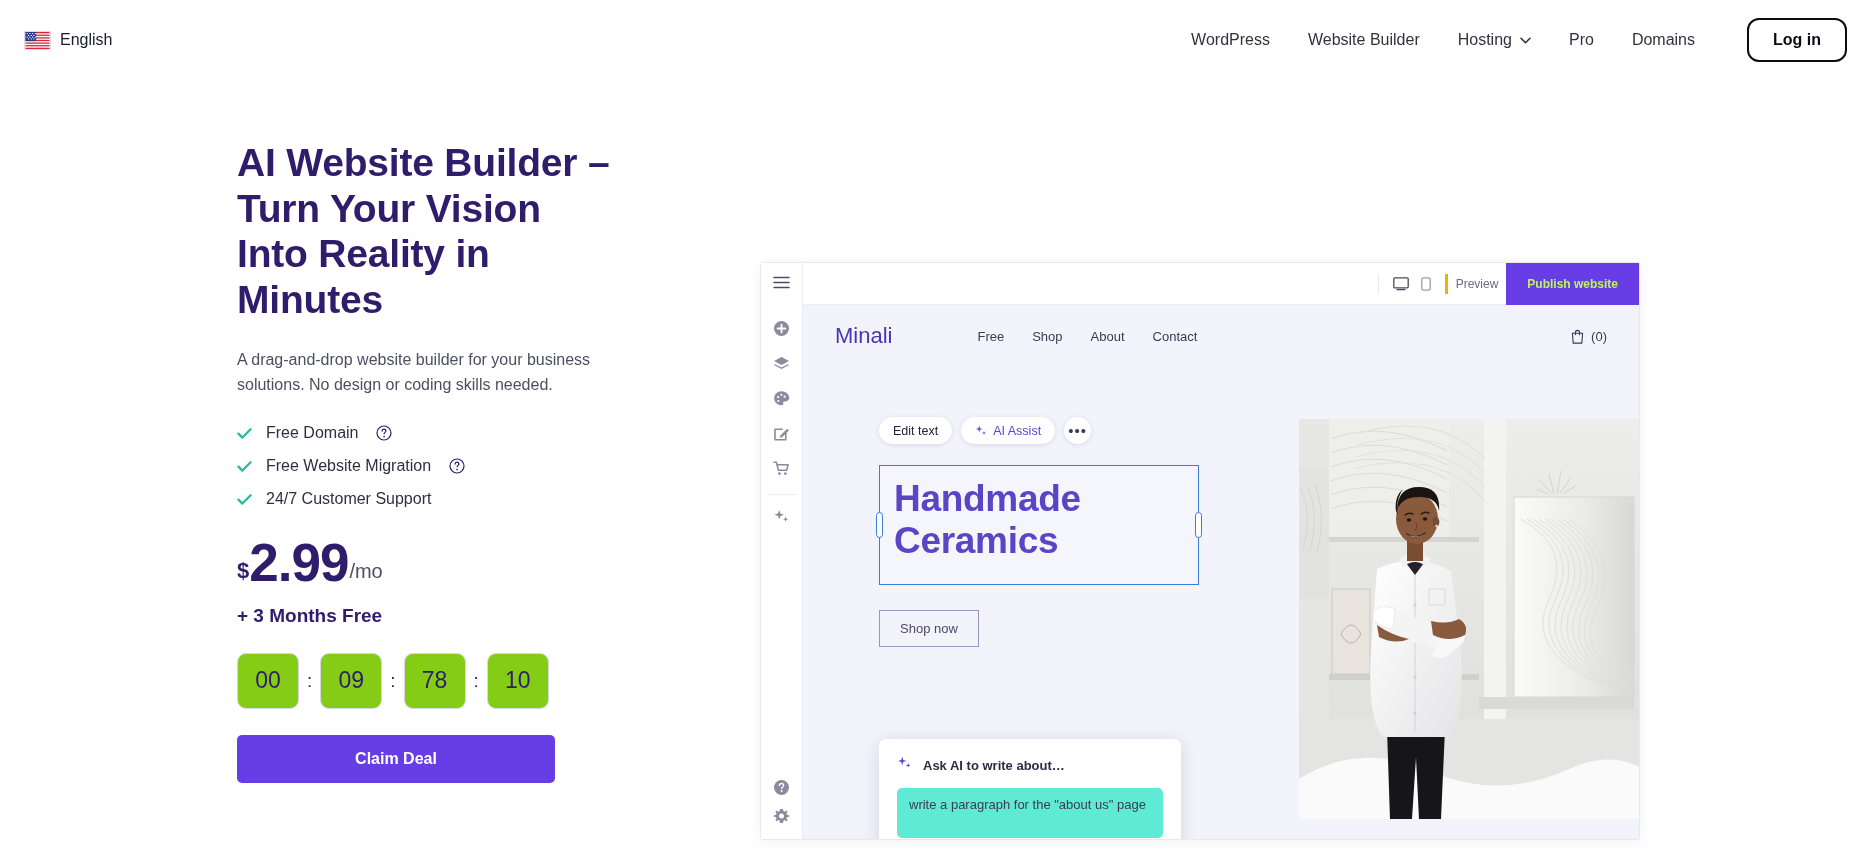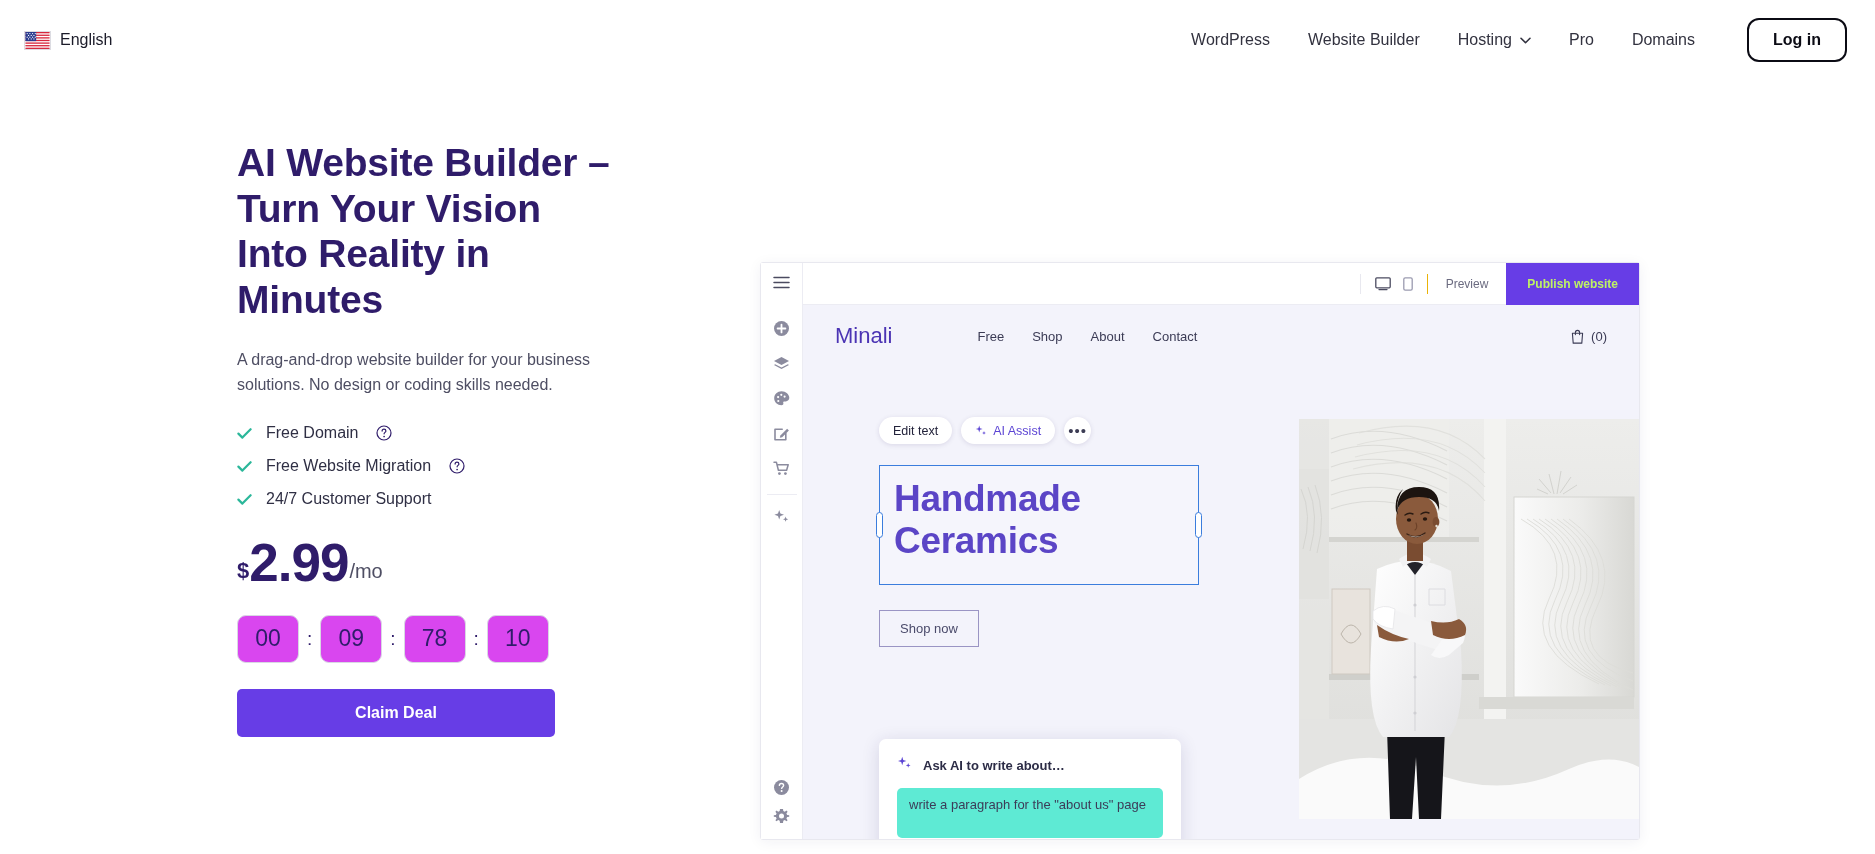--- a/index.html
+++ b/index.html
@@ -93,26 +93,26 @@
   .price-amount { font-size: 53px; font-weight: 700; line-height: 0.95; letter-spacing: -1px; }
   .price-period { font-size: 20px; color: #4e4e63; padding-bottom: 6px; margin-left: 1px; }
 
   .bonus {
     margin-top: 16px;
     font-size: 19px; font-weight: 700; color: #2f1c6a;
   }
 
   .timer { margin-top: 26px; display: flex; align-items: center; gap: 8px; }
   .timer-box {
-    width: 62px; height: 48px;
+    width: 62px; height: 56px;
     border: 1px solid #d8d8e3;
     border-radius: 9px;
     display: flex; align-items: center; justify-content: center;
     font-size: 23px; color: #2f1c6a; font-weight: 400;
-    background:#d946ef;
+    background:#84cc16;
   }
   .timer-colon { font-size: 19px; color: #2f1c6a; }
 
   .claim-btn {
     margin-top: 26px;
     display: block;
     width: 318px; height: 48px;
     background: #673de6;
     color: #ffffff;
     border: none; border-radius: 5px;
@@ -157,22 +157,22 @@
   .b-topbar {
     height: 42px; flex-shrink: 0;
     border-bottom: 1px solid #ececf3;
     display: flex; align-items: center; justify-content: flex-end;
     gap: 0; padding-right: 0;
     background:#fff;
   }
   .b-devices { display:flex; align-items:center; gap: 12px; padding: 0 14px; border-left:1px solid #e8e8ef; height: 20px; }
   .dev-icon { display:block; cursor:pointer; }
   .b-preview {
-    font-size: 12px; color: #6b6b80; padding: 0 18px;
-    border-left: 1px solid #eab308; height: 20px; display:flex; align-items:center;
+    font-size: 12px; color: #6b6b80; padding: 0 8px;
+    border-left: 3px solid #eab308; height: 20px; display:flex; align-items:center;
     cursor: pointer;
   }
   .b-publish {
     background: #673de6; color:#bef264;
     font-size: 12px; font-weight: 700;
     height: 42px; display:flex; align-items:center;
     padding: 0 21px; cursor:pointer;
     font-family: Liberation Sans, sans-serif; border:none;
   }
 
@@ -373,20 +373,21 @@
         <span>24/7 Customer Support</span>
       </div>
     </div>
 
     <div class="price-row">
       <span class="price-currency">$</span>
       <span class="price-amount">2.99</span>
       <span class="price-period">/mo</span>
     </div>
 
+    <div class="bonus">+ 3 Months Free</div>
 
     <div class="timer">
       <div class="timer-box">00</div>
       <span class="timer-colon">:</span>
       <div class="timer-box">09</div>
       <span class="timer-colon">:</span>
       <div class="timer-box">78</div>
       <span class="timer-colon">:</span>
       <div class="timer-box">10</div>
     </div>

